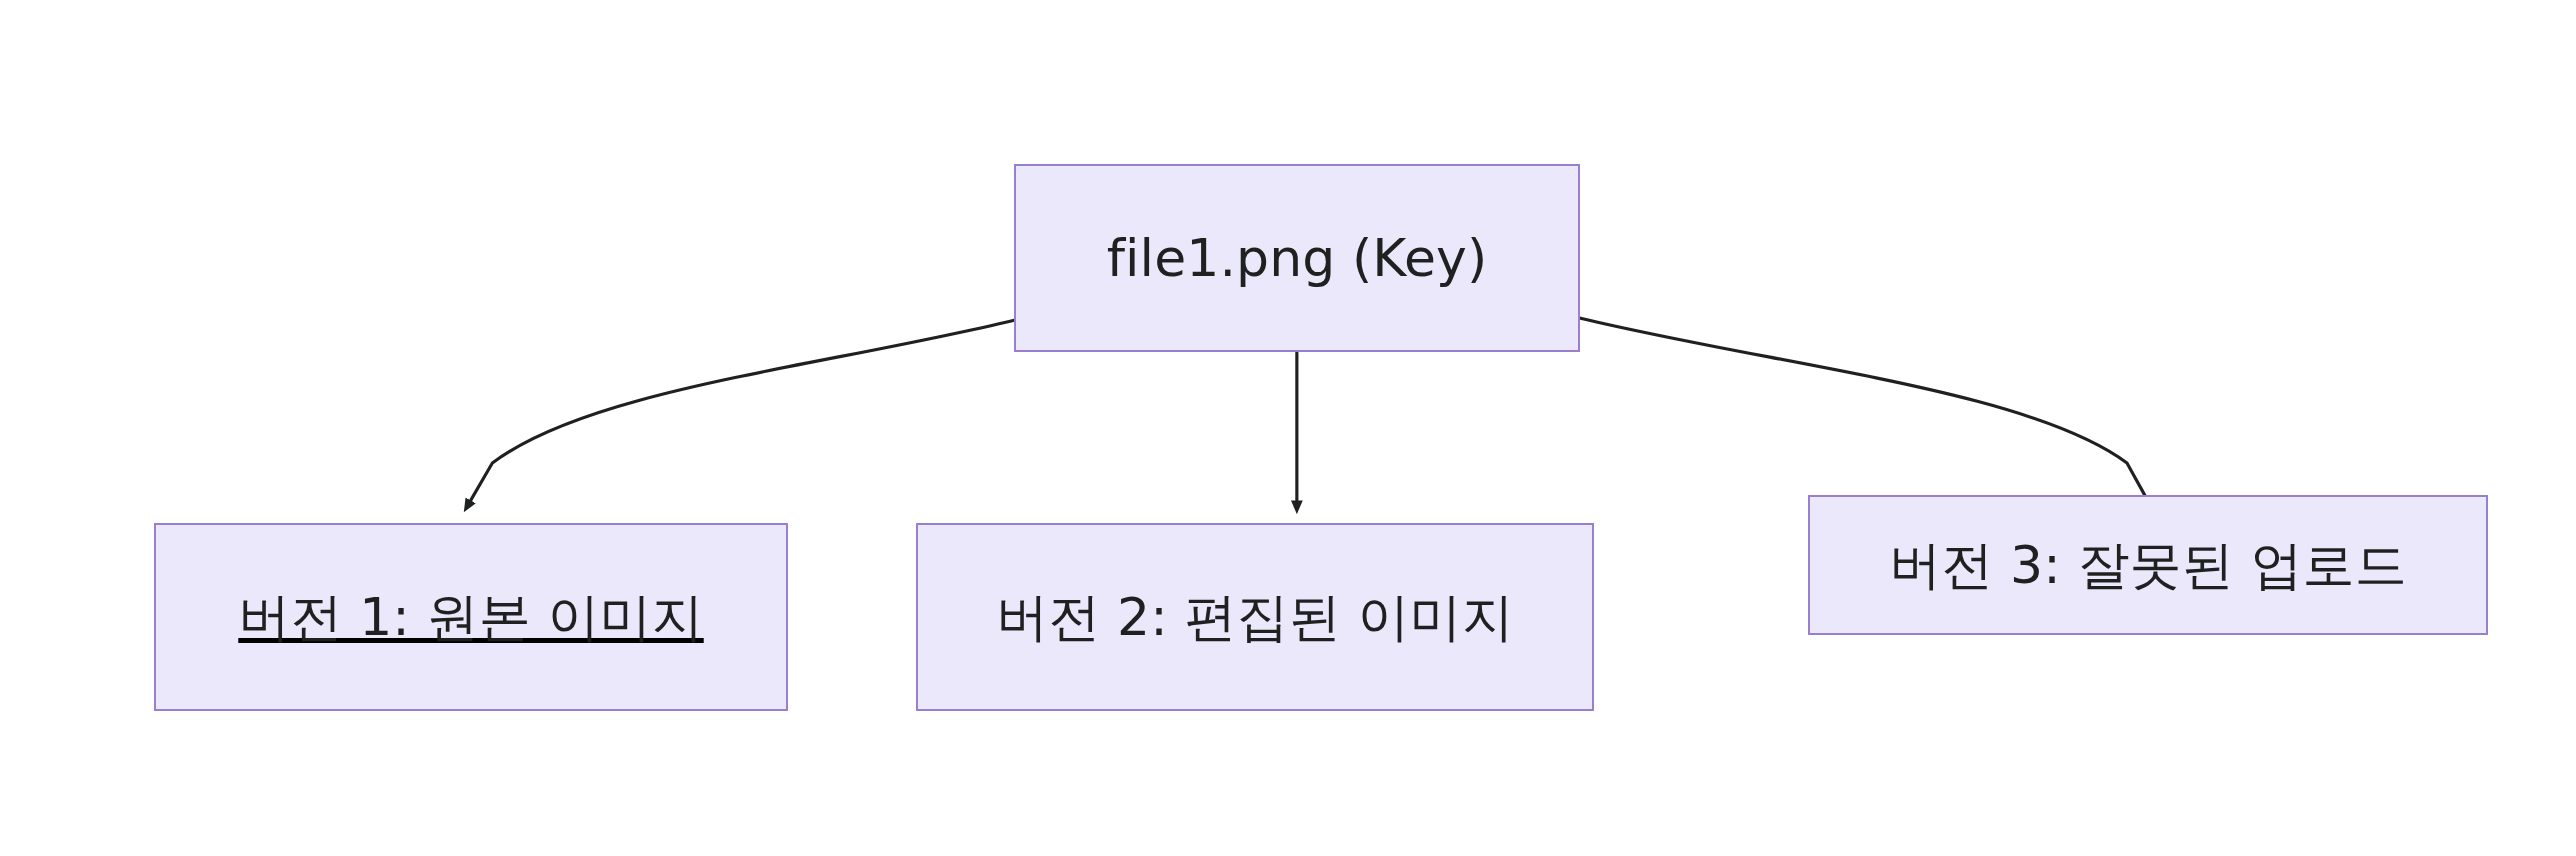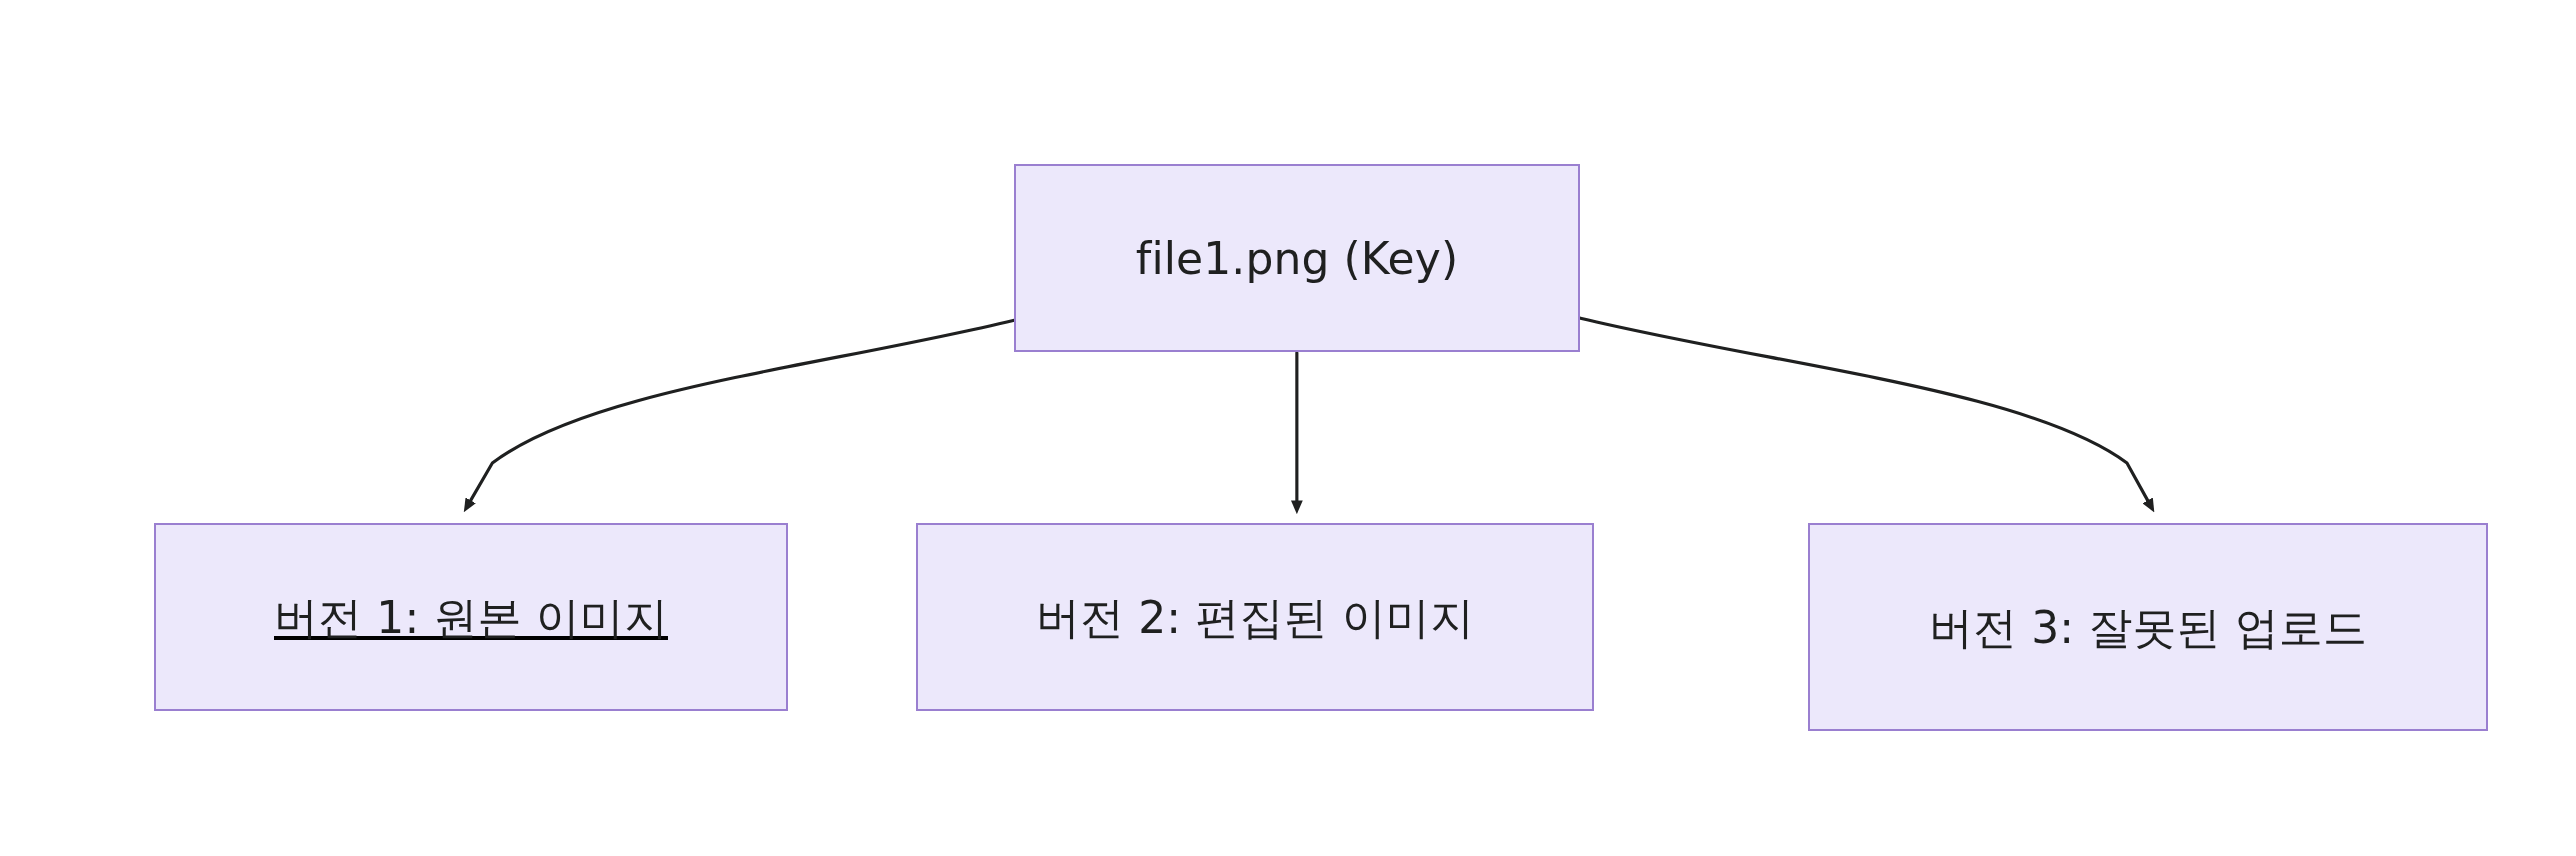--- a/index.html
+++ b/index.html
@@ -31,21 +31,21 @@
     box-sizing: border-box;
     background: #ece8fb;
     border: 2.5px solid #9a7fd0;
     display: flex;
     align-items: center;
     justify-content: center;
     text-align: center;
   }
   .node-label {
     color: #1f2020;
-    font-size: 44px;
+    font-size: 52px;
     line-height: 1.25;
     letter-spacing: 0.1px;
     white-space: nowrap;
   }
   
   #node-root {
     left: 1014px;
     top: 164px;
     width: 566px;
     height: 188px;
@@ -59,23 +59,23 @@
     text-decoration: underline;
   }
   #node-v2 {
     left: 916px;
     top: 523px;
     width: 678px;
     height: 188px;
   }
   #node-v3 {
     left: 1808px;
-    top: 523px;
+    top: 495px;
     width: 680px;
-    height: 208px;
+    height: 140px;
   }
 </style>
 </head>
 <body>
 
 <div id="canvas">
 
   <svg id="edge-layer" viewBox="0 0 2616 870" width="2576" height="857" xmlns="http://www.w3.org/2000/svg">
     <defs>
       <marker id="arrow-down" markerWidth="14" markerHeight="12" refX="0" refY="6" orient="auto-start-reverse" markerUnits="userSpaceOnUse">

